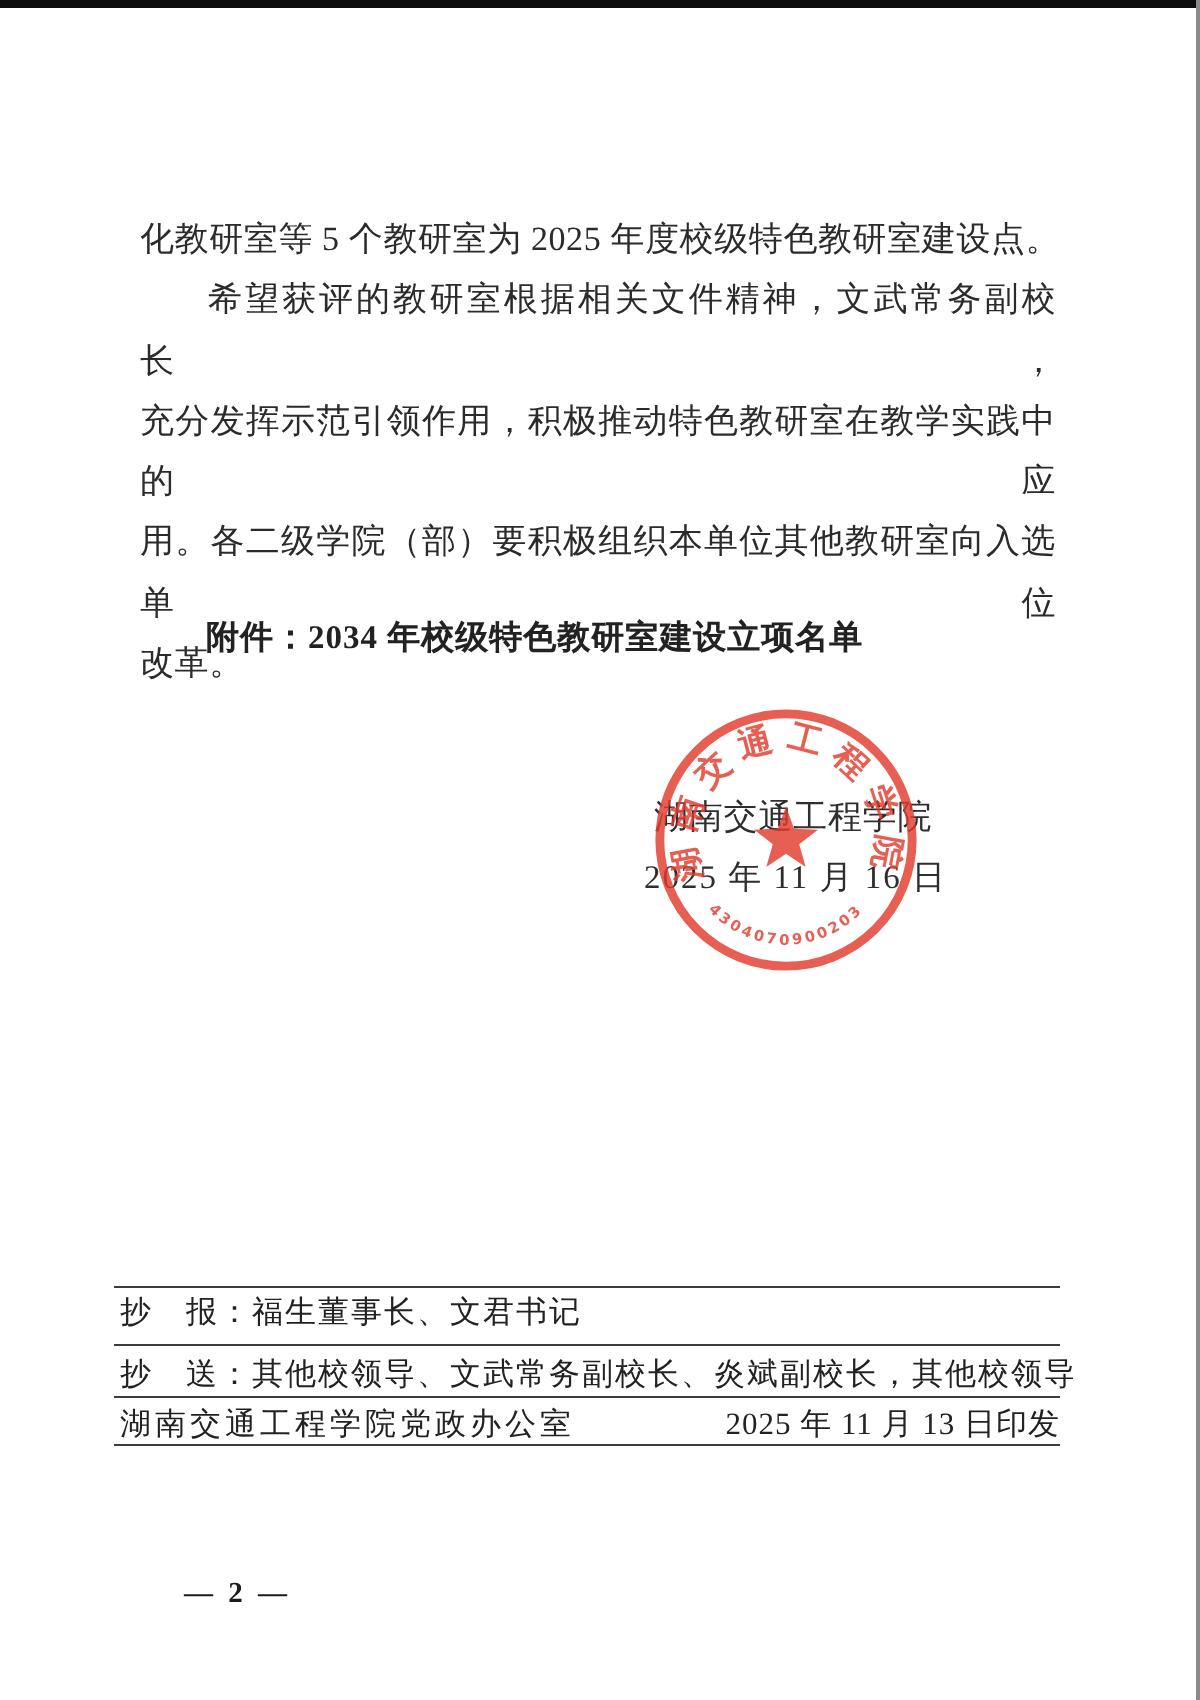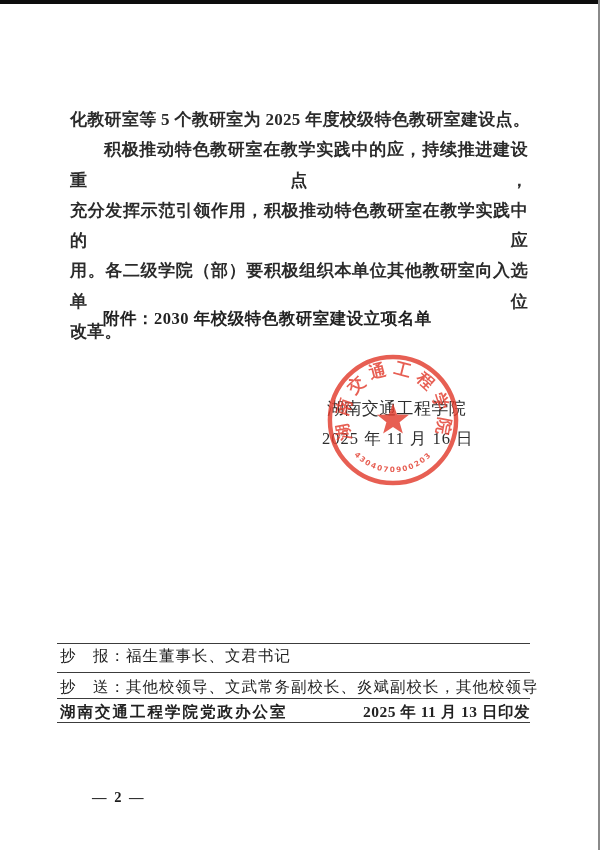--- a/index.html
+++ b/index.html
@@ -10,21 +10,21 @@
   .page{position:relative;width:600px;height:850px;background:#ffffff;}
   .top-edge{position:absolute;left:0;top:0;width:600px;height:4px;background:#0d0d0d;}
   .right-edge{position:absolute;right:0;top:0;width:2px;height:850px;background:#8a8a8a;}
 
   
   .body-text{
     position:absolute;left:70px;top:105px;width:458px;
     font-size:17px;line-height:30.3px;color:#2b2b2b;
     letter-spacing:0.3px;
   }
-  .body-line{white-space:nowrap;font-weight:bold;}
+  .body-line{white-space:nowrap;}
   .line-justify{white-space:normal;text-align:justify;text-align-last:justify;}
   .line-indent{text-indent:2em;}
 
   .attachment-line{
     position:absolute;left:70px;top:306px;width:458px;
     font-size:16.5px;line-height:26px;color:#222;
     font-weight:bold;text-indent:2em;letter-spacing:0.5px;
   }
 
   
@@ -45,21 +45,21 @@
 
   
   .footer-sep{position:absolute;left:57px;width:473px;height:1.3px;background:#3c3c3c;}
   .sep1{top:643px;} .sep2{top:672px;} .sep3{top:698px;} .sep4{top:722px;}
   .footer-row{
     position:absolute;left:60px;width:470px;
     font-size:15.5px;color:#222;white-space:nowrap;letter-spacing:1px;
   }
   .row-report{top:630px;margin-top:16px;}
   .row-send{top:677px;}
-  .row-issue{top:702px;display:flex;justify-content:space-between;letter-spacing:0;font-weight:bold;}
+  .row-issue{top:702px;display:flex;justify-content:space-between;letter-spacing:0;}
   .issuing-office{letter-spacing:2px;}
   .print-date{letter-spacing:0.5px;text-align:right;}
   .print-count{
     position:absolute;right:82px;top:727px;
     font-size:15.5px;color:#222;letter-spacing:1px;white-space:nowrap;
   }
   .page-number{
     position:absolute;left:92px;top:789px;
     font-size:14.5px;color:#1c1c1c;font-weight:bold;letter-spacing:2px;white-space:nowrap;
   }
@@ -67,27 +67,27 @@
 </head>
 <body>
 
 <div class="page">
 
   <div class="top-edge"></div>
   <div class="right-edge"></div>
 
   <div class="body-text">
     <div class="body-line">化教研室等 5 个教研室为 2025 年度校级特色教研室建设点。</div>
-    <div class="body-line line-justify line-indent">积极推动特色教研室在教学实践中的应，持续推进建设重点，</div>
+    <div class="body-line line-justify line-indent">希望获评的教研室根据相关文件精神，文武常务副校长，</div>
     <div class="body-line line-justify">充分发挥示范引领作用，积极推动特色教研室在教学实践中的应</div>
     <div class="body-line line-justify">用。各二级学院（部）要积极组织本单位其他教研室向入选单位</div>
     <div class="body-line">改革。</div>
   </div>
 
-  <div class="attachment-line">附件：2030 年校级特色教研室建设立项名单</div>
+  <div class="attachment-line">附件：2034 年校级特色教研室建设立项名单</div>
 
   <div class="sig-issuer">湖南交通工程学院</div>
   <div class="sig-date">2025 年 11 月 16 日</div>
 
   <svg class="seal" viewBox="0 0 140 140">
     <circle cx="70" cy="70" r="64" fill="none" stroke="#e23c2e" stroke-width="4.5"></circle>
     <path id="sealRingPath" d="M 30.2 93 A 46 46 0 1 1 109.8 93" fill="none"></path>
     <path id="sealSerialPath" d="M 29.4 104.1 A 53 53 0 0 0 110.6 104.1" fill="none"></path>
     <text class="ring-text">
       <textPath href="#sealRingPath" startOffset="50%" text-anchor="middle">湖南交通工程学院</textPath>

